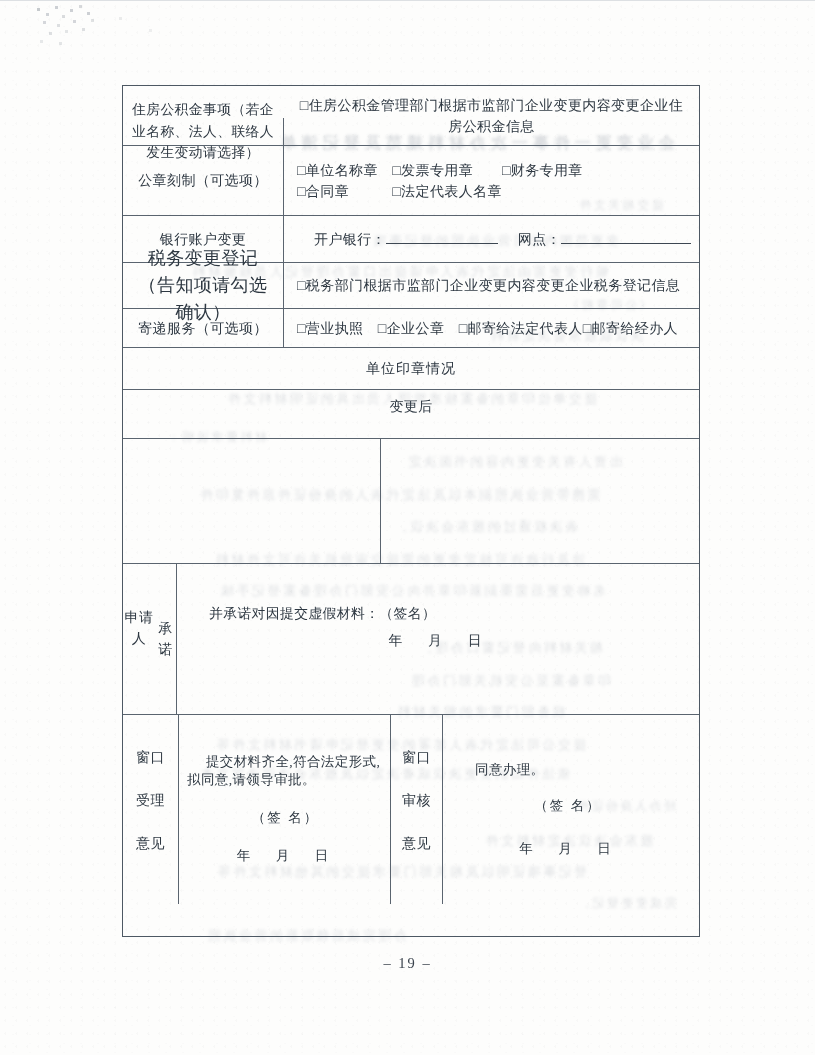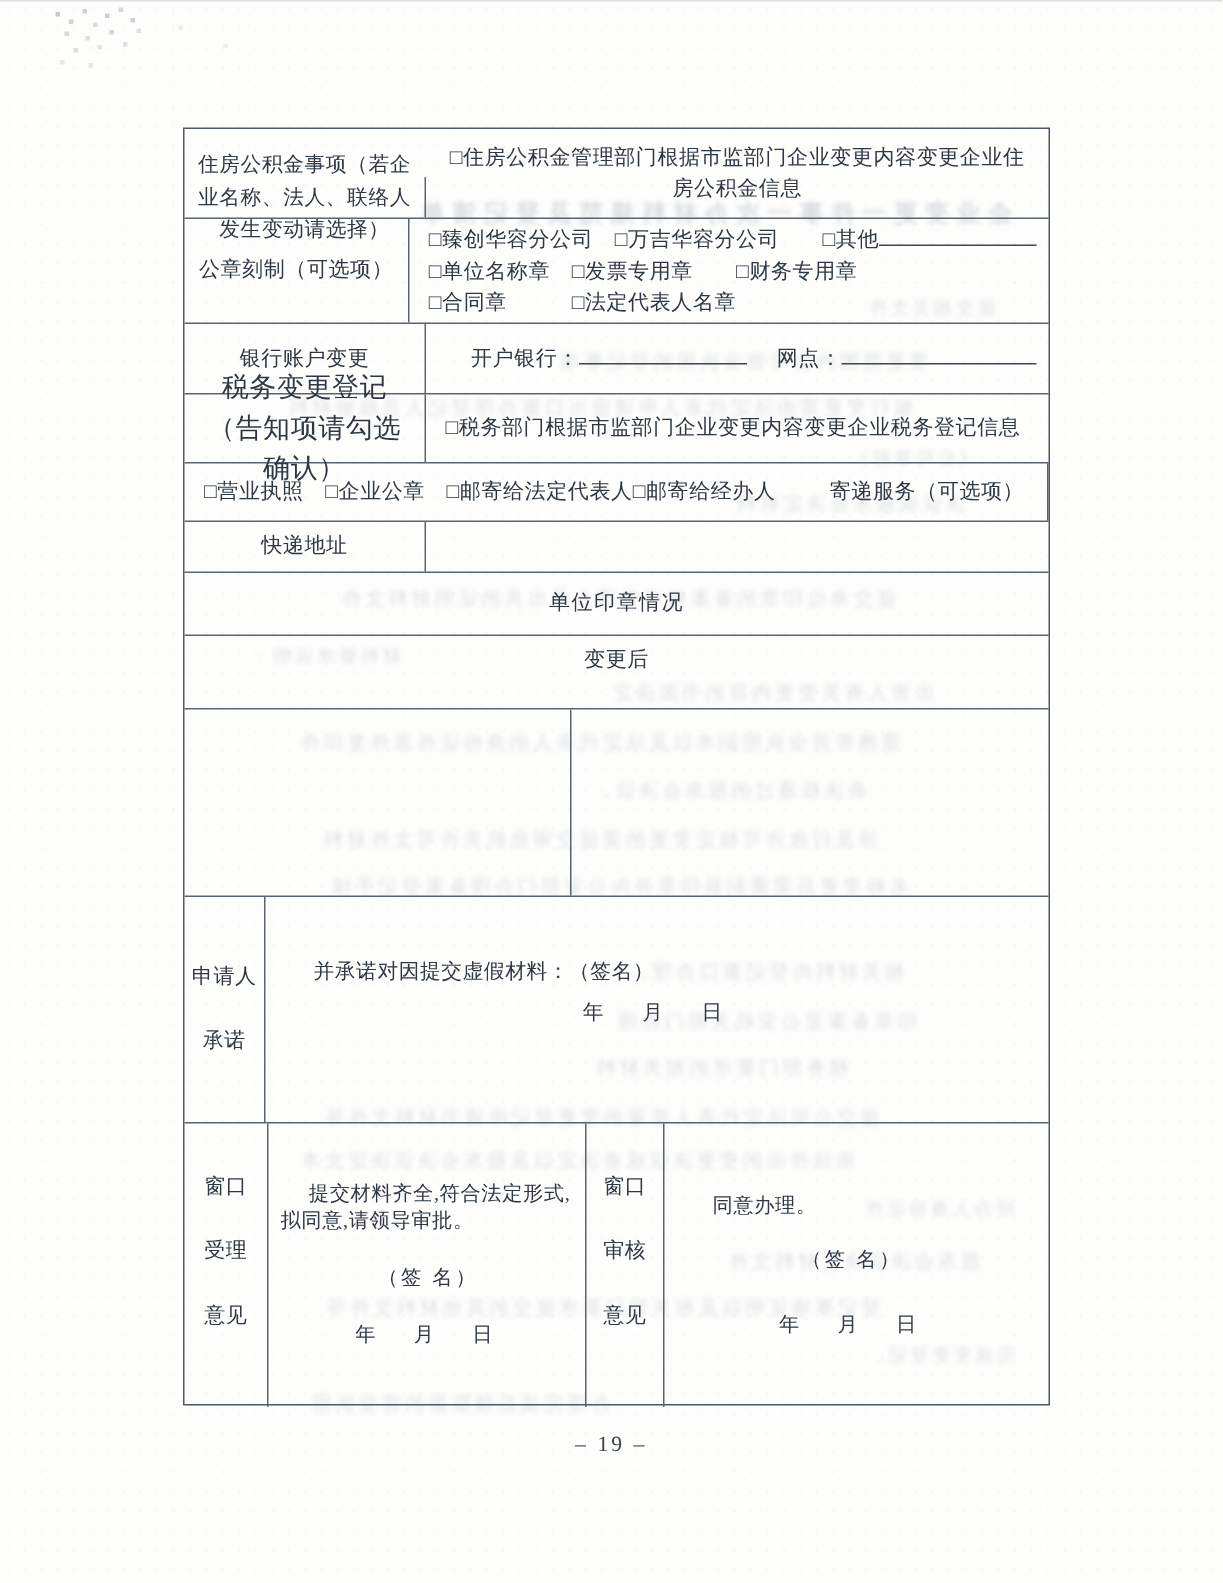--- a/index.html
+++ b/index.html
@@ -56,21 +56,21 @@
   .r5{height:39px;} .r6{height:34px;} .r7{height:42px;text-align:right;} .r8{height:49px;}
   .r9{height:125px;} .r10{height:151px;} .r11{height:189px;border-bottom:none;}
   .pad{padding-left:13px;padding-right:8px;}
   .optline{white-space:nowrap;}
   .uline{display:inline-block;border-bottom:1px solid #3d4752;height:14px;vertical-align:baseline;}
   .u105{width:105px;} .u112{width:112px;} .u130{width:130px;}
   .title-cell{width:100%;display:flex;align-items:center;justify-content:center;letter-spacing:1px;}
   .bcol{width:258px;}
   .before-cell{display:flex;align-items:center;justify-content:center;padding-top:10px;}
   .after-cell{flex:1;display:flex;align-items:center;justify-content:center;padding-bottom:16px;}
-  .narrowcol{width:54px;display:flex;flex-direction:column;align-items:center;justify-content:center;text-align:center;}
+  .narrowcol{width:54px;display:flex;align-items:center;justify-content:center;text-align:center;}
   .commit-body{flex:1;padding:14px 16px 6px 16px;display:block;}
   .commit-par{text-align:justify;text-indent:2em;line-height:1.55;font-size:13.8px;}
   .commit-confirm{margin-top:26px;padding-left:16px;font-size:13.8px;}
   .commit-date{margin-top:6px;text-align:center;letter-spacing:6px;font-size:13.8px;}
   .w1{width:56px;display:flex;flex-direction:column;align-items:center;justify-content:flex-start;padding-top:36px;}
   .w1 div{line-height:1;margin-bottom:29px;}
   .w2{width:212px;padding:38px 6px 0 8px;display:block;font-size:13.5px;}
   .w2 .op1{text-indent:1.4em;line-height:1.3;}
   .w2 .op2{line-height:1.3;}
   .sig{ text-align:center;margin-top:20px;letter-spacing:2px;}
@@ -120,23 +120,20 @@
   <div class="row r1">
     <div class="cell lcol rline" style="font-size:13.8px;line-height:1.55;margin-top:32px;">住房公积金事项（若企业名称、法人、联络人发生变动请选择）</div>
     <div class="cell ccol center" style="padding:0 10px;">
       <span>□住房公积金管理部门根据市监部门企业变更内容变更企业住房公积金信息</span>
     </div>
   </div>
 
   <div class="row r2">
     <div class="cell lcol rline">公章刻制（可选项）</div>
     <div class="cell ccol pad" style="justify-content:center;line-height:1.5;">
-      <div class="optline">
-        <span>□臻创华容分公司　□万吉华容分公司　　□其他</span><span class="uline u105"></span>
-      </div>
       <div class="optline">□单位名称章　□发票专用章　　□财务专用章</div>
       <div class="optline">□合同章　　　□法定代表人名章</div>
     </div>
   </div>
 
   <div class="row r3">
     <div class="cell lcol rline">银行账户变更</div>
     <div class="cell ccol pad" style="justify-content:center;align-items:flex-end;">
       <div class="optline">
         <span>开户银行：</span><span class="uline u112"></span>
@@ -147,30 +144,26 @@
   </div>
 
   <div class="row r4">
     <div class="cell lcol rline" style="font-size:18px;">税务变更登记（告知项请勾选确认）</div>
     <div class="cell ccol pad" style="justify-content:center;">
       <span class="optline">□税务部门根据市监部门企业变更内容变更企业税务登记信息</span>
     </div>
   </div>
 
   <div class="row r5">
+    <div class="cell lcol rline">寄递服务（可选项）</div>
     <div class="cell ccol pad" style="justify-content:center;">
       <span class="optline">□营业执照　□企业公章　□邮寄给法定代表人□邮寄给经办人</span>
     </div>
-    <div class="cell lcol rline">寄递服务（可选项）</div>
-  </div>
-
-  <div class="row r6">
-    <div class="cell lcol rline">快递地址</div>
-    <div class="cell ccol"></div>
-  </div>
+  </div>
+
 
   <div class="row r7">
     <div class="cell title-cell">单位印章情况</div>
   </div>
 
   <div class="row r8">
     <div class="cell after-cell">变更后</div>
   </div>
 
   <div class="row r9">

